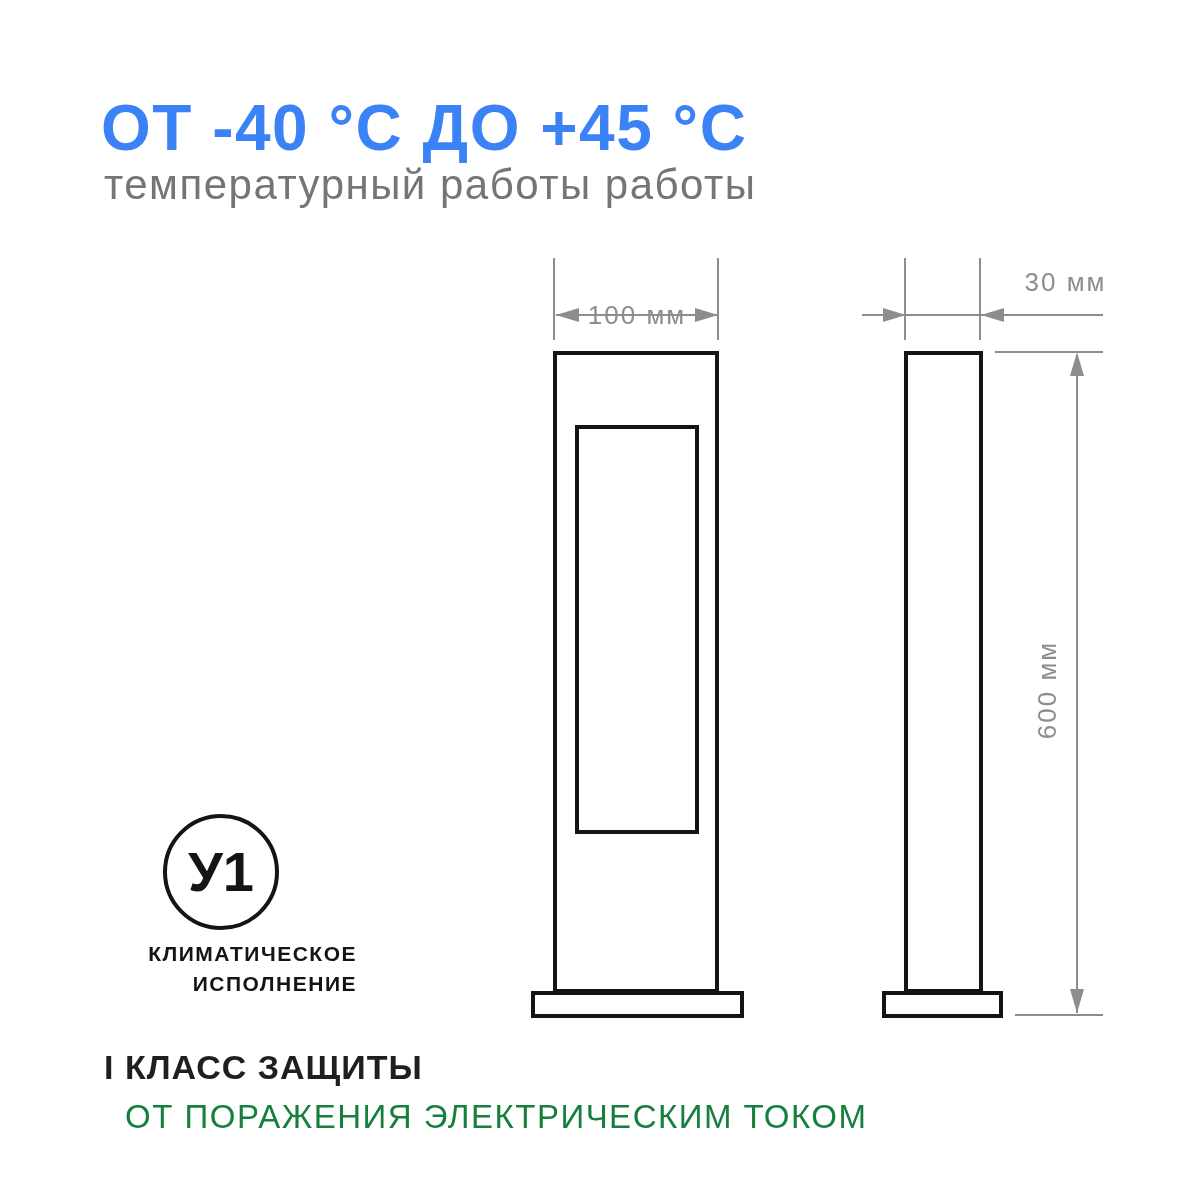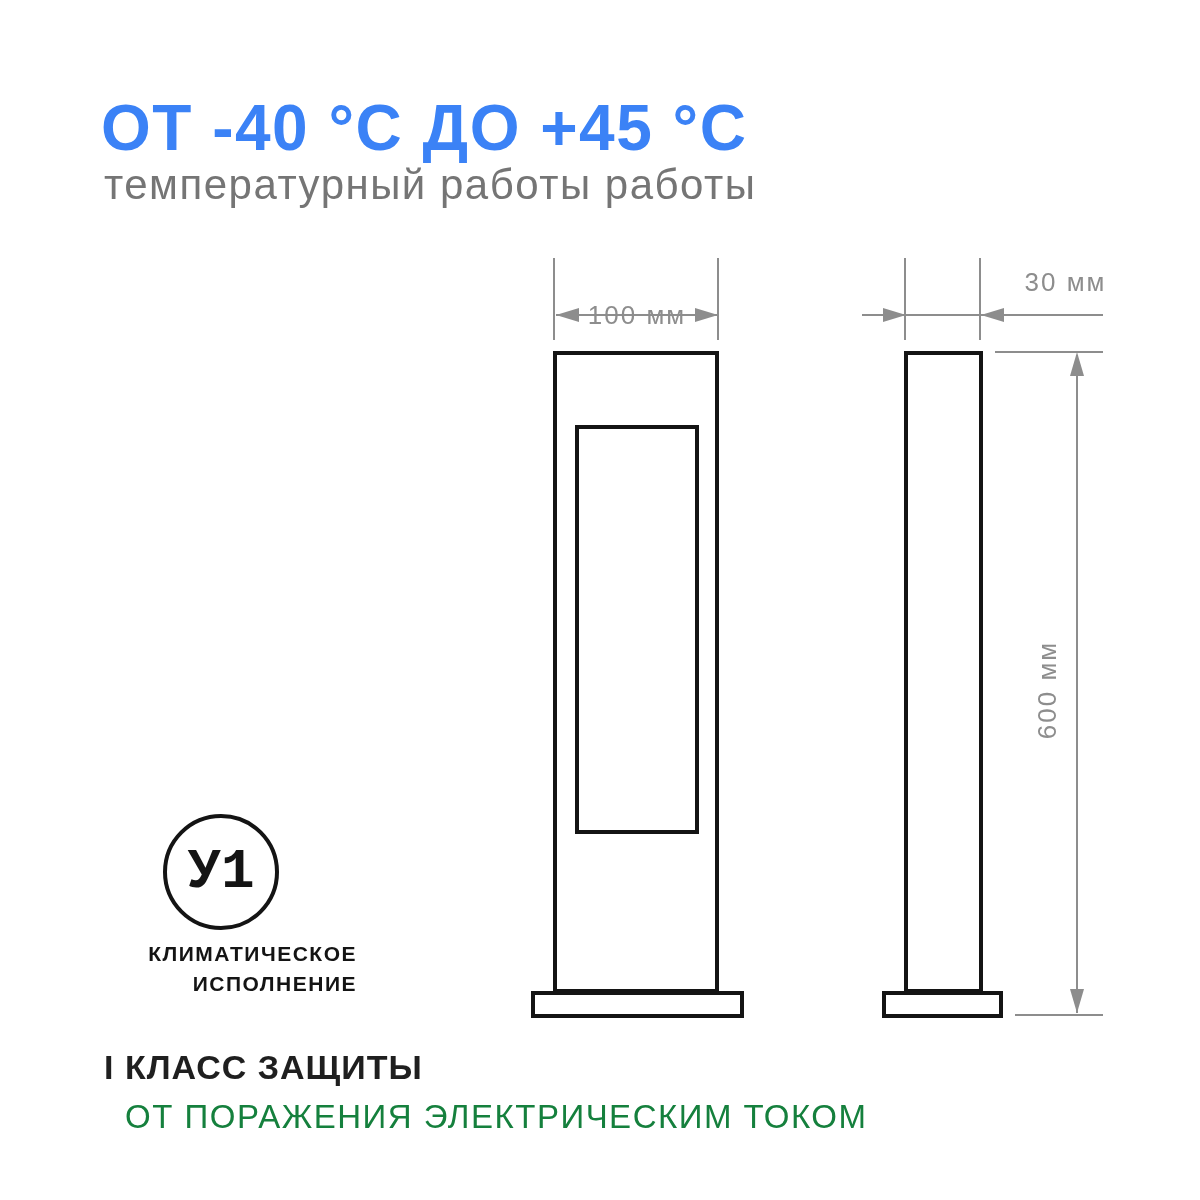--- a/index.html
+++ b/index.html
@@ -69,21 +69,20 @@
   
   .badge-circle {
     left: 163px; top: 814px;
     width: 116px; height: 116px;
     border: 4px solid #141414;
     border-radius: 50%;
     background: #ffffff;
     display: flex; align-items: center; justify-content: center;
     font-size: 56px; font-weight: bold; color: #141414;
     line-height: 1;
-    font-family: Liberation Mono, monospace;
   }
   .badge-caption {
     left: 85px; top: 939px; width: 272px;
     text-align: right;
     font-size: 21px; font-weight: bold;
     letter-spacing: 1.5px;
     line-height: 30px;
     color: #141414;
   }
 

